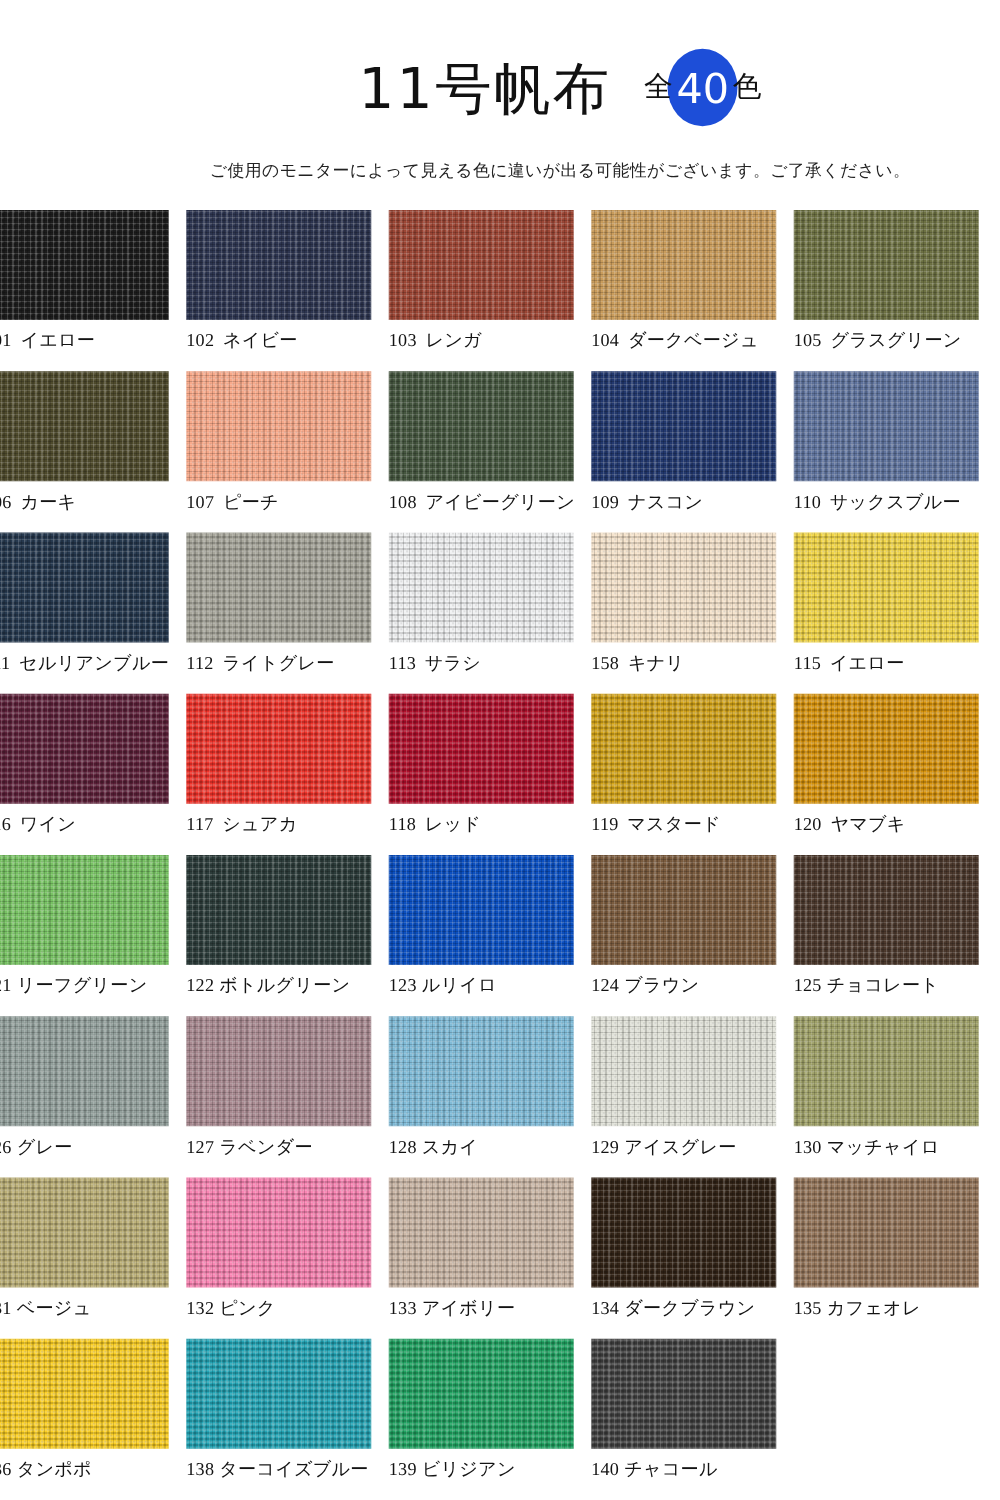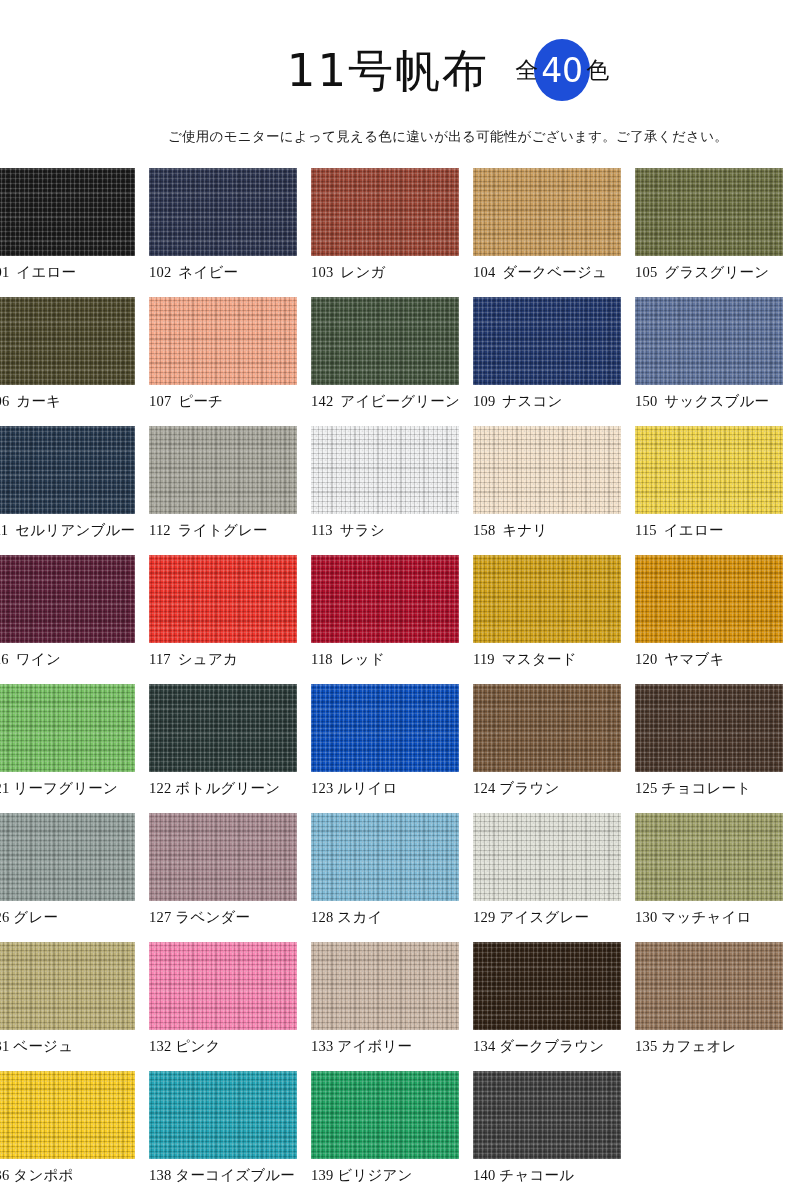--- a/index.html
+++ b/index.html
@@ -199,29 +199,29 @@
     <div class="cell">
       <div class="swatch" style="background-color: rgb(78, 74, 44);"></div>
       <div class="label"><span class="code">106</span><span class="name">カーキ</span></div>
     </div>
     <div class="cell">
       <div class="swatch" style="background-color: rgb(247, 169, 138);"></div>
       <div class="label"><span class="code">107</span><span class="name">ピーチ</span></div>
     </div>
     <div class="cell">
       <div class="swatch" style="background-color: rgb(69, 86, 63);"></div>
-      <div class="label"><span class="code">142</span><span class="name">アイビーグリーン</span></div>
+      <div class="label"><span class="code">108</span><span class="name">アイビーグリーン</span></div>
     </div>
     <div class="cell">
       <div class="swatch" style="background-color: rgb(34, 56, 110);"></div>
       <div class="label"><span class="code">109</span><span class="name">ナスコン</span></div>
     </div>
     <div class="cell">
       <div class="swatch" style="background-color: rgb(95, 115, 157);"></div>
-      <div class="label"><span class="code">150</span><span class="name">サックスブルー</span></div>
+      <div class="label"><span class="code">110</span><span class="name">サックスブルー</span></div>
     </div>
     <div class="cell">
       <div class="swatch" style="background-color: rgb(38, 57, 79);"></div>
       <div class="label"><span class="code">111</span><span class="name">セルリアンブルー</span></div>
     </div>
     <div class="cell">
       <div class="swatch" style="background-color: rgb(168, 167, 156);"></div>
       <div class="label"><span class="code">112</span><span class="name">ライトグレー</span></div>
     </div>
     <div class="cell">

